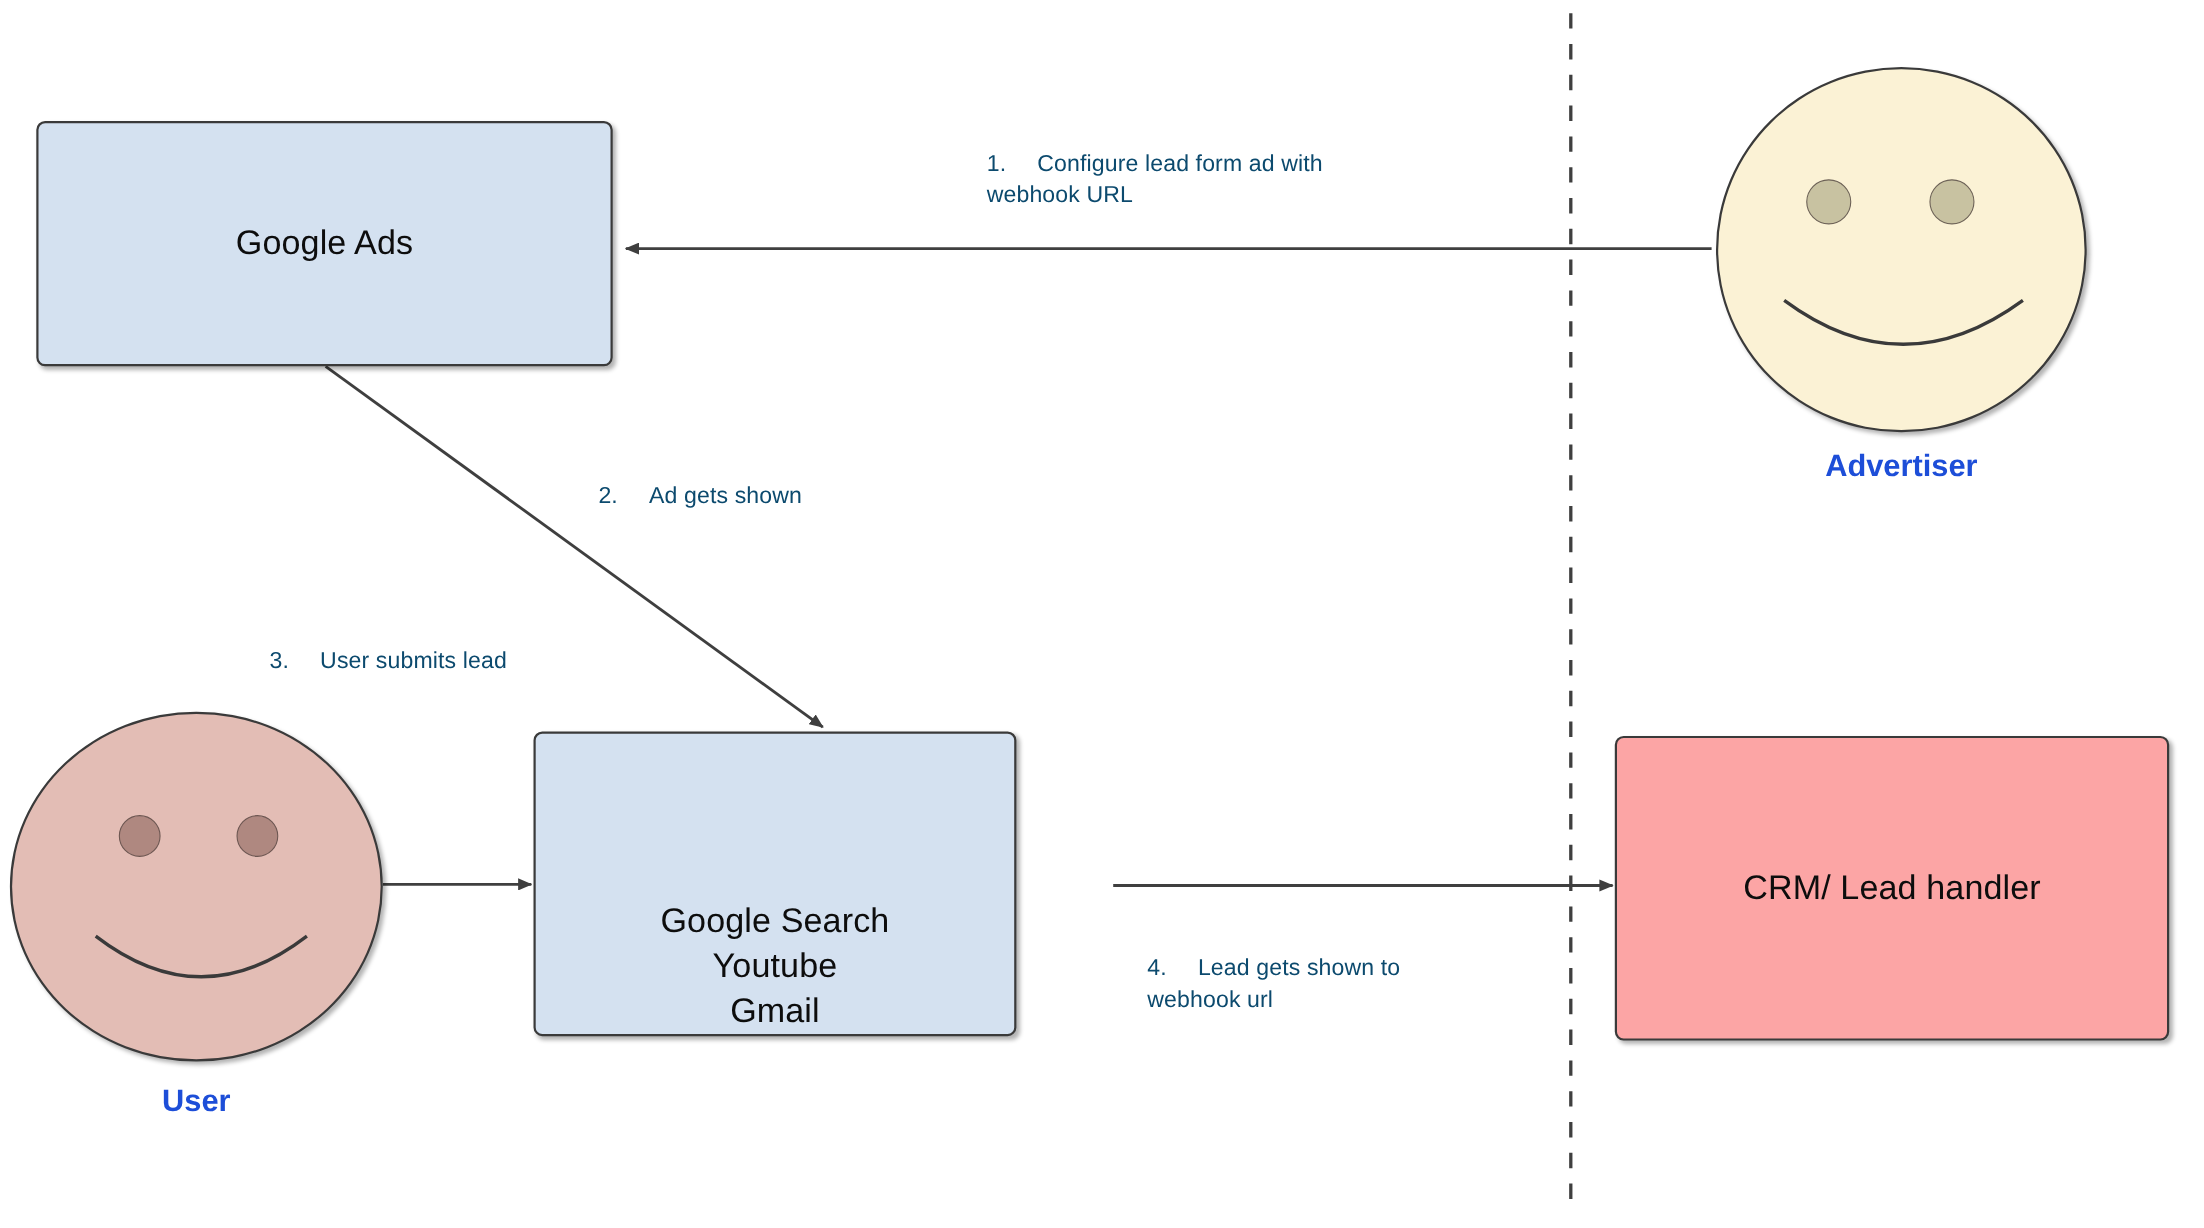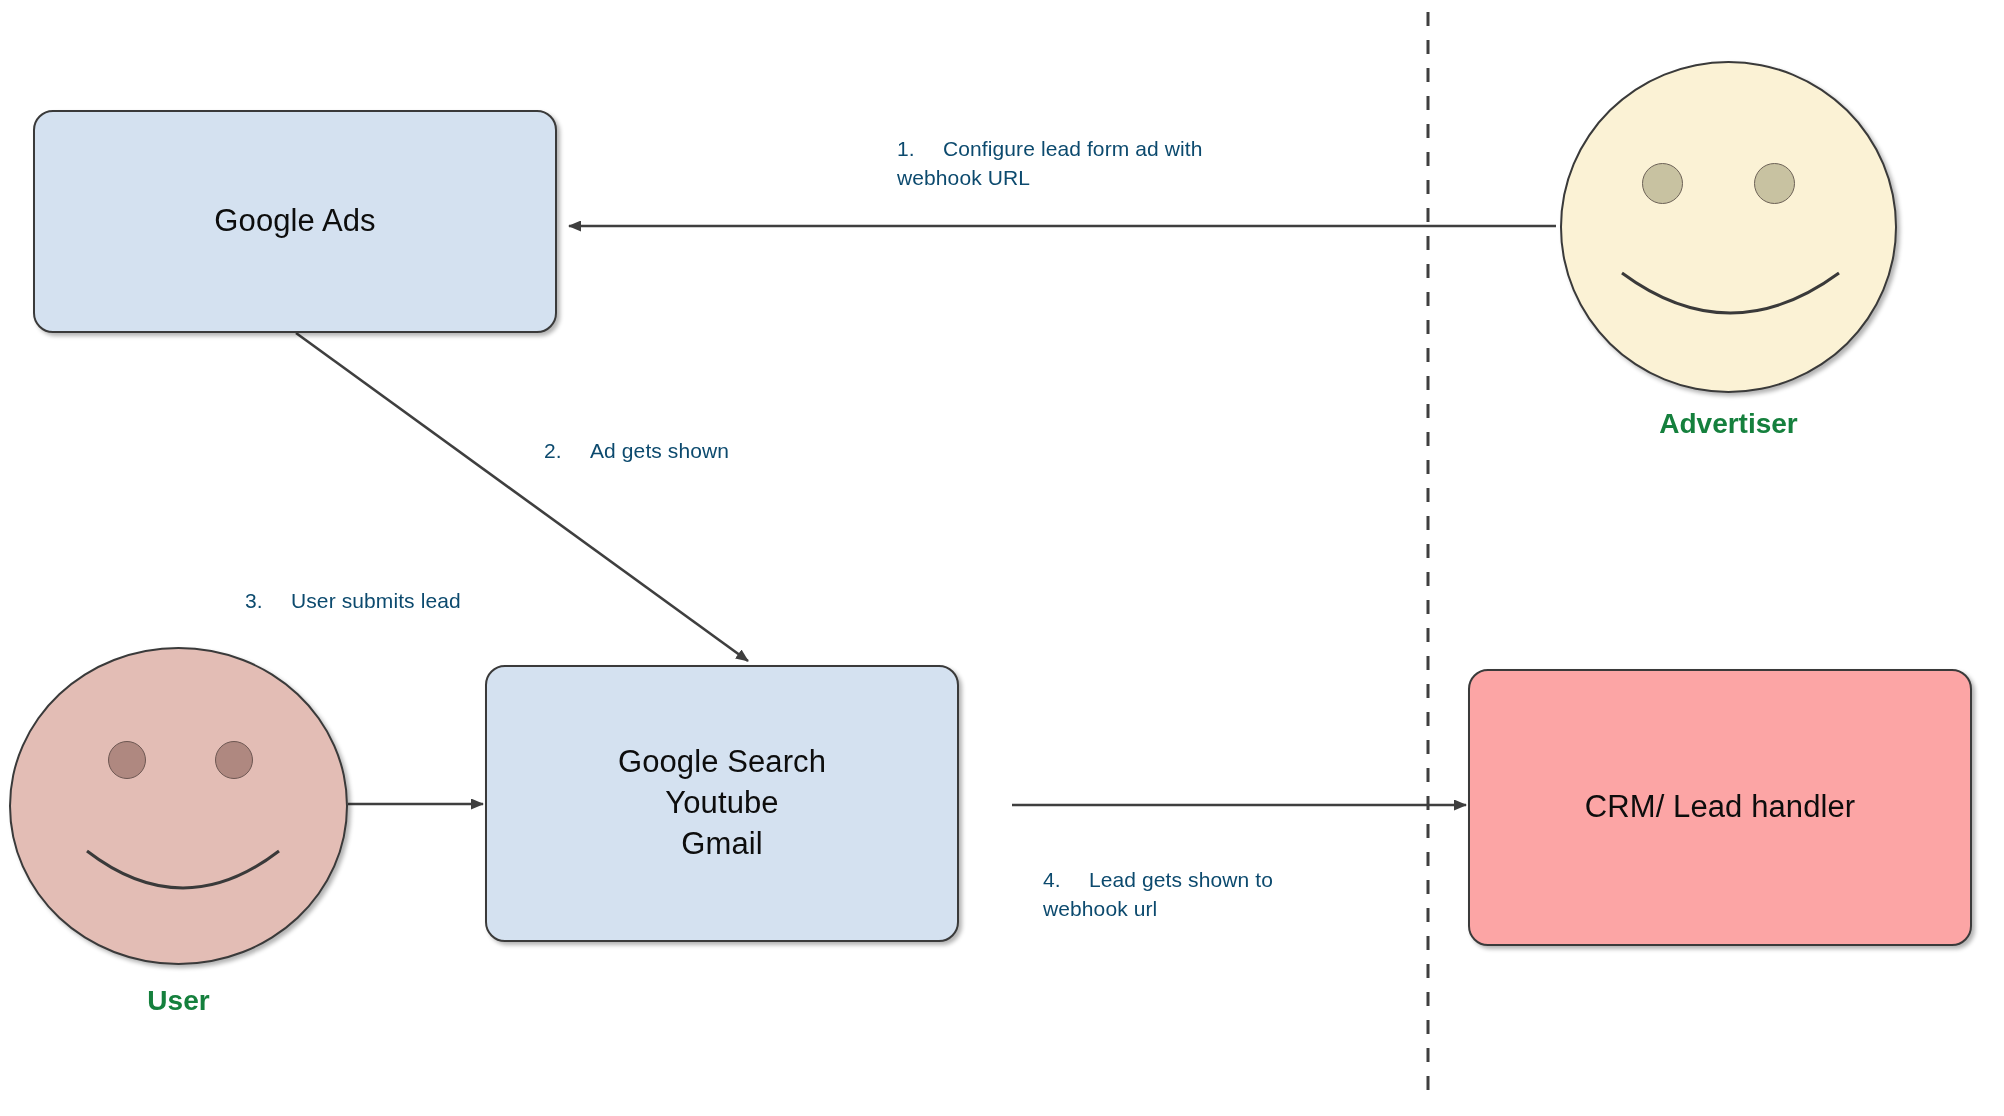--- a/index.html
+++ b/index.html
@@ -17,21 +17,21 @@
     width: 2004px;
     height: 1116px;
     background: #ffffff;
     overflow: hidden;
   }
   
   .node-box {
     position: absolute;
     box-sizing: border-box;
     border: 2px solid #3a3a3a;
-    border-radius: 20px;
+    border-radius: 8px;
     display: flex;
     align-items: center;
     justify-content: center;
     text-align: center;
     box-shadow: 3px 3px 4px rgba(0,0,0,0.30);
   }
   .node-box .node-label {
     font-size: 31px;
     line-height: 1.32;
     letter-spacing: 0.1px;
@@ -52,21 +52,21 @@
     border: 1.5px solid #6d6257;
   }
   .mouth {
     position: absolute;
     overflow: visible;
   }
   .actor-name {
     position: absolute;
     font-size: 28px;
     font-weight: bold;
-    color: #15803d;
+    color: #1d4ed8;
     text-align: center;
     white-space: nowrap;
   }
   
   .edge-layer {
     position: absolute;
     left: 0;
     top: 0;
     width: 2004px;
     height: 1116px;
@@ -108,21 +108,21 @@
 
     <line x1="1012" y1="805" x2="1466" y2="805" stroke="#3f3f3f" stroke-width="2.6" marker-end="url(#arrowR)"></line>
 
     <line x1="1428" y1="12" x2="1428" y2="1096" stroke="#3f3f3f" stroke-width="3" stroke-dasharray="14 14"></line>
   </svg>
 
   <div class="node-box" style="left:33px; top:110px; width:524px; height:223px; background:#d4e1f0;">
     <span class="node-label">Google Ads</span>
   </div>
 
-  <div class="node-box" style="left:485px; top:665px; width:474px; height:277px; background:#d4e1f0;">
+  <div class="node-box" style="left:485px; top:665px; width:439px; height:277px; background:#d4e1f0;align-items:flex-end;">
     <span class="node-label">Google Search
 Youtube
 Gmail</span>
   </div>
 
   <div class="node-box" style="left:1468px; top:669px; width:504px; height:277px; background:#fca5a5;">
     <span class="node-label">CRM/ Lead handler</span>
   </div>
 
   <div class="face" style="left:1560px; top:61px; width:337px; height:332px; background:#fbf2d5;">

